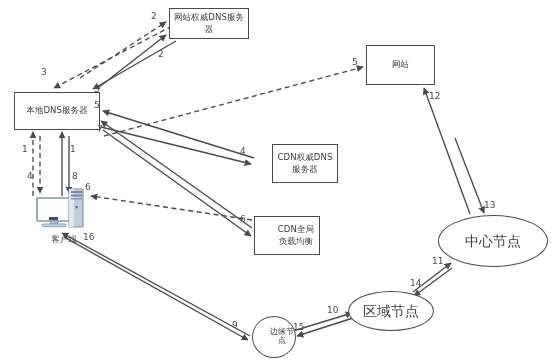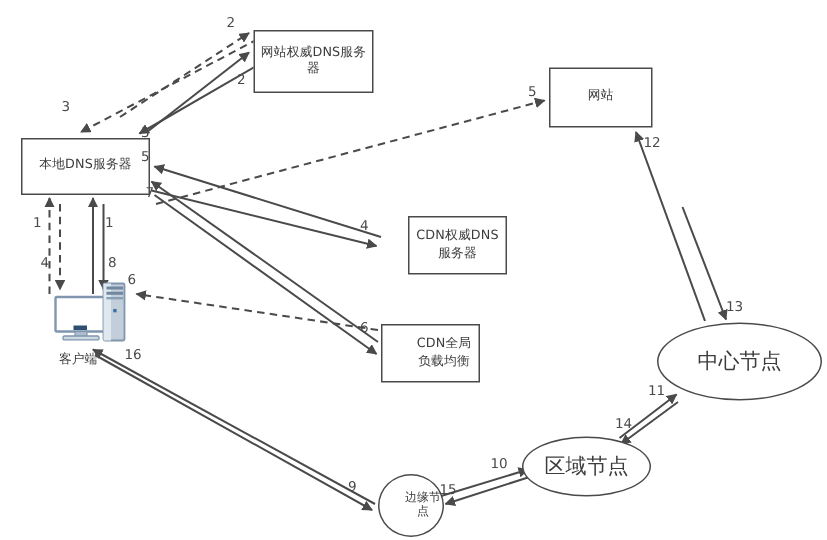--- a/index.html
+++ b/index.html
@@ -130,21 +130,21 @@
       <path d="M 413 292 L 451 263"></path>
 
       <path d="M 452 268 L 414 296"></path>
 
       <path d="M 470 214 L 424 88"></path>
 
       <path d="M 455 138 L 484 213"></path>
     </g>
   </svg>
 
-  <div class="node-box" style="left:169px; top:20px; width:80px; height:42px;">
+  <div class="node-box" style="left:169px; top:8px; width:80px; height:31px;">
     <span>网站权威DNS服务器</span>
   </div>
 
   <div class="node-box" style="left:14px; top:92px; width:86px; height:38px;">
     <span>本地DNS服务器</span>
   </div>
 
   <div class="node-box" style="left:366px; top:45px; width:69px; height:40px;text-align:right;">
     <span>网站</span>
   </div>
@@ -176,21 +176,21 @@
     <rect x="6" y="36" width="24" height="2.6" rx="1" fill="#cfd9e4" stroke="#7f96ae" stroke-width="0.9"></rect>
     <rect x="13" y="29" width="9" height="3" fill="#2f4f73"></rect>
 
     <rect x="33" y="1" width="14" height="38" rx="1" fill="#c3cedb" stroke="#7f96ae" stroke-width="1.2"></rect>
     <rect x="33" y="1" width="5" height="38" fill="#dfe7ef" stroke="none"></rect>
     <rect x="35" y="3" width="11" height="2" fill="#6f879f"></rect>
     <rect x="35" y="6.5" width="11" height="2" fill="#6f879f"></rect>
     <rect x="35" y="10" width="11" height="1.6" fill="#8aa0b6"></rect>
     <rect x="39.5" y="18" width="2.2" height="2.2" fill="#3a6ea5"></rect>
   </svg>
-  <div class="node-caption" style="left:24px; top:234px; width:56px;">客户端</div>
+  <div class="node-caption" style="left:36px; top:234px; width:56px;">客户端</div>
 
   <div class="edge-label" style="left:22px; top:144px;">1</div>
   <div class="edge-label" style="left:70px; top:144px;">1</div>
   <div class="edge-label" style="left:151px; top:11px;">2</div>
   <div class="edge-label" style="left:158px; top:49px;">2</div>
   <div class="edge-label" style="left:41px; top:67px;">3</div>
   <div class="edge-label" style="left:94px; top:84px;">3</div>
   <div class="edge-label" style="left:27px; top:171px;">4</div>
   <div class="edge-label" style="left:240px; top:146px;">4</div>
   <div class="edge-label" style="left:94px; top:100px;">5</div>

